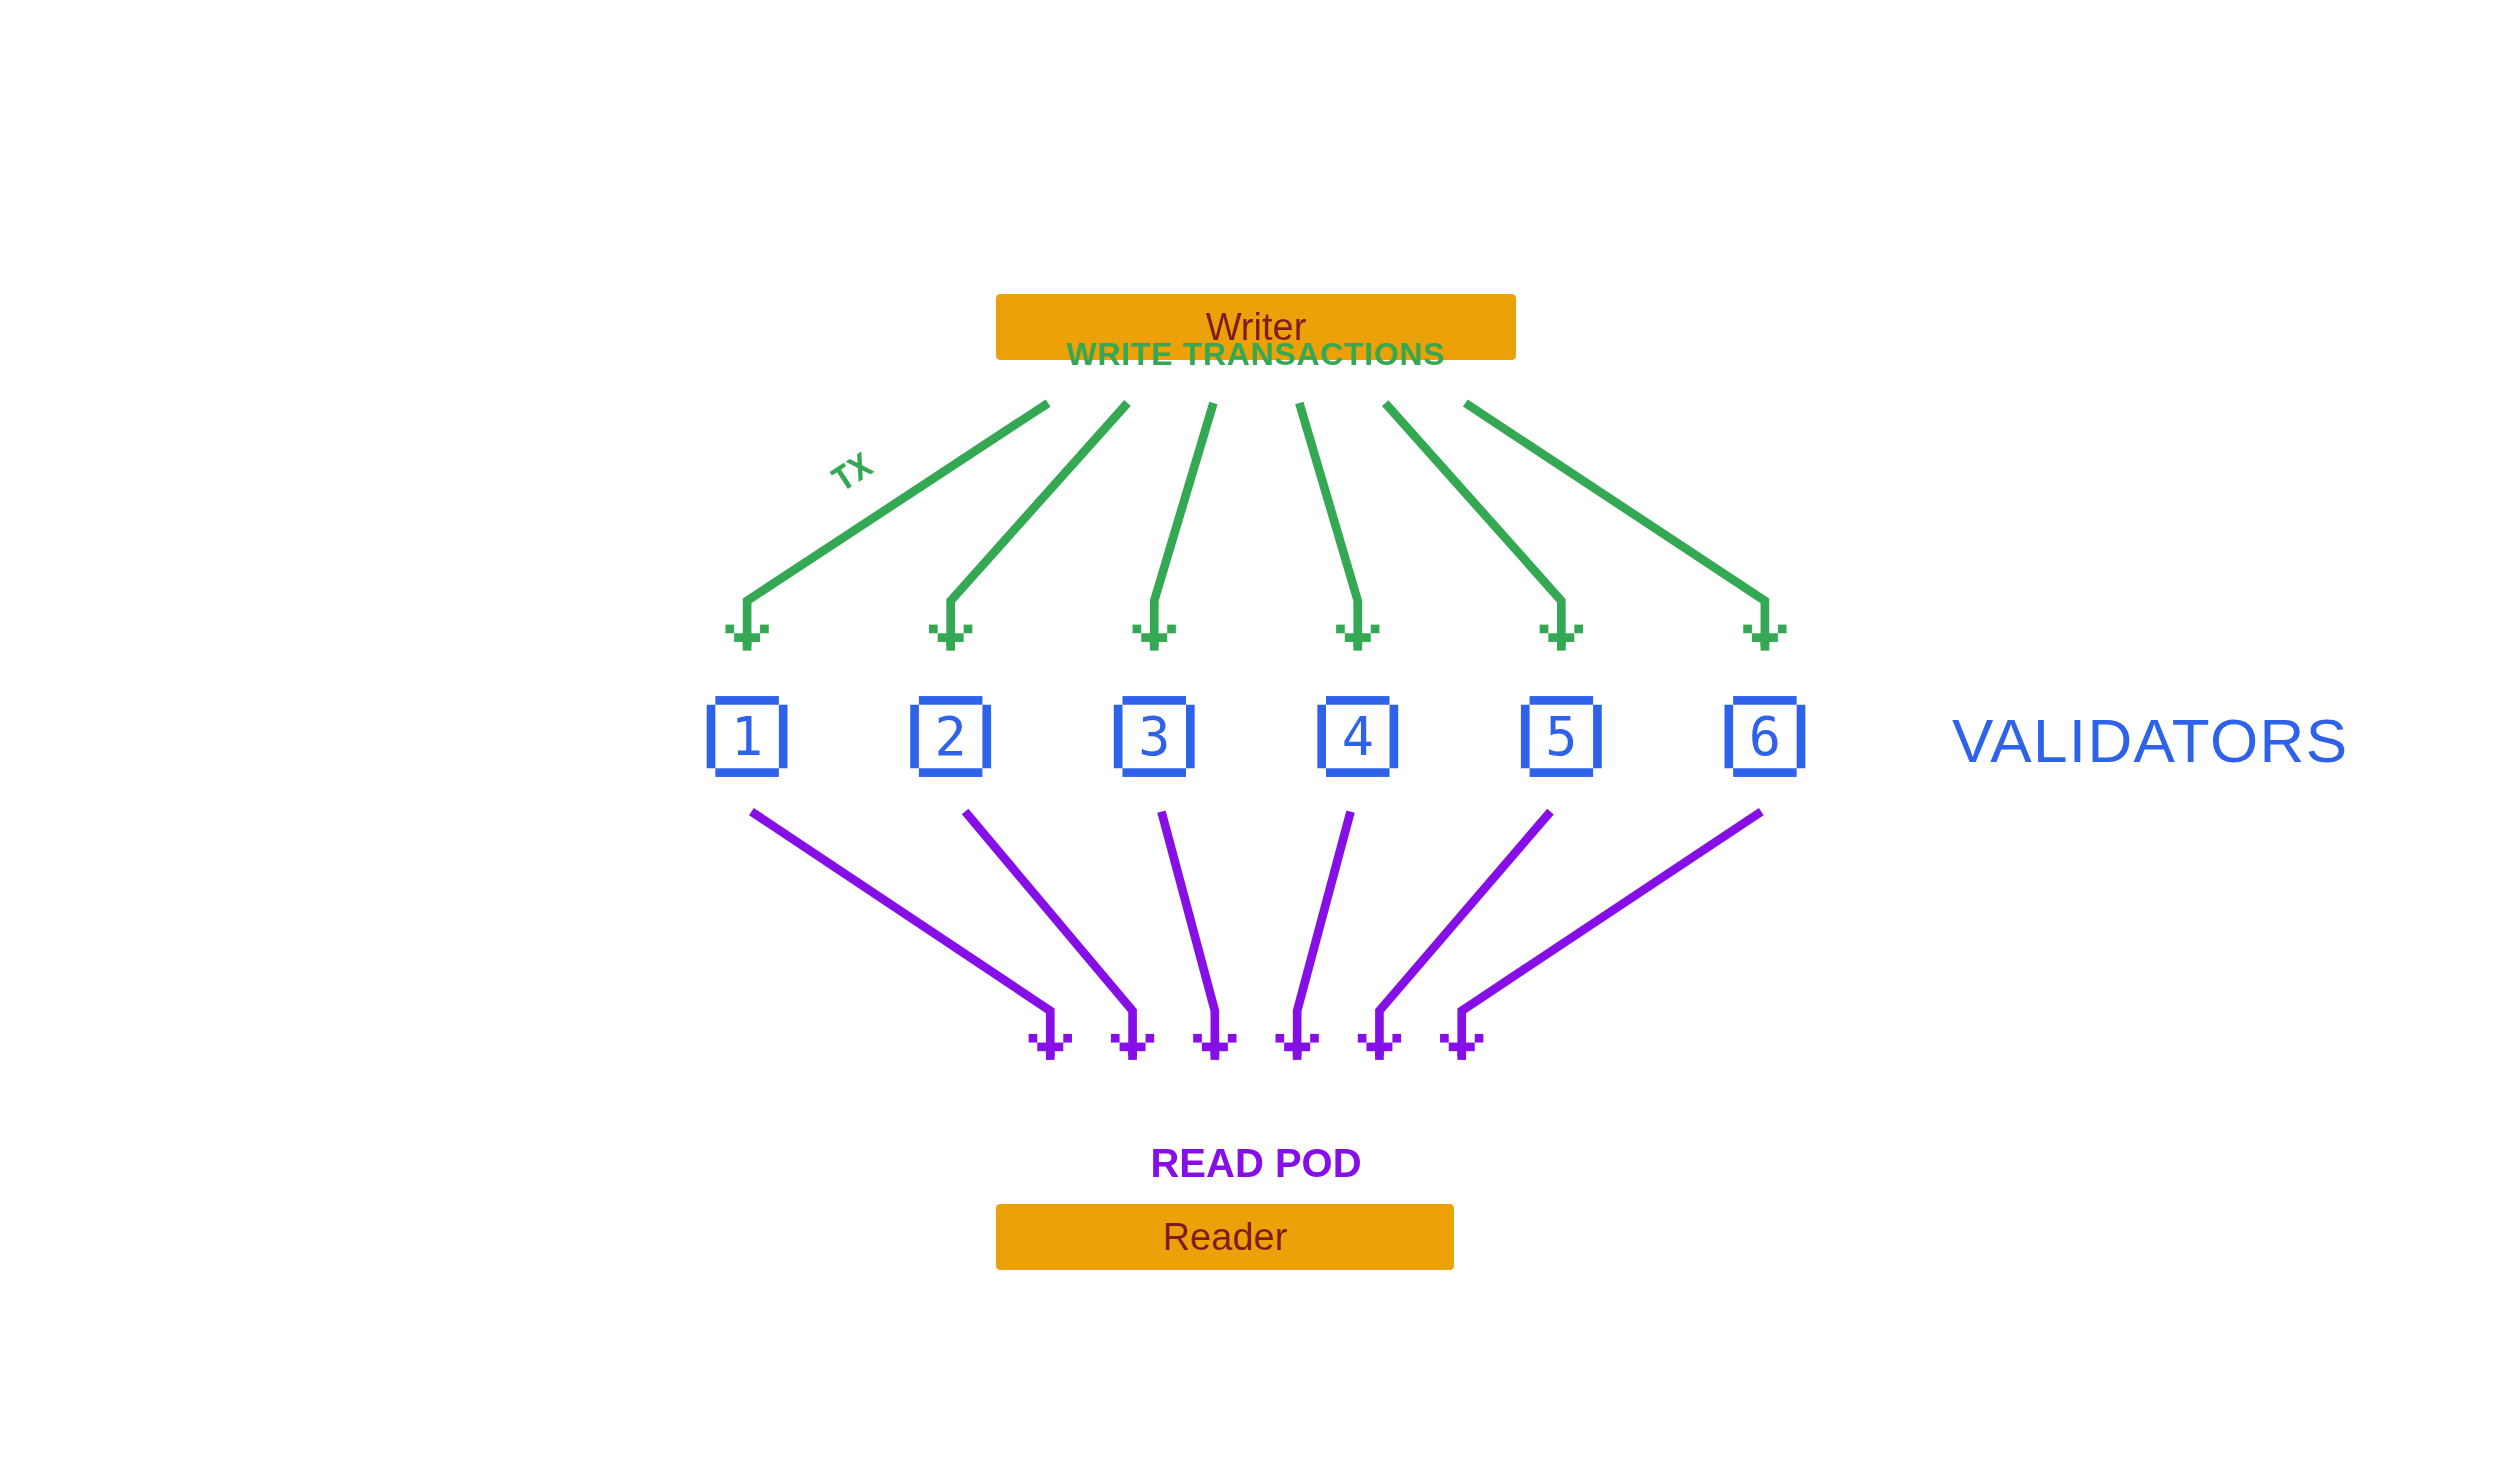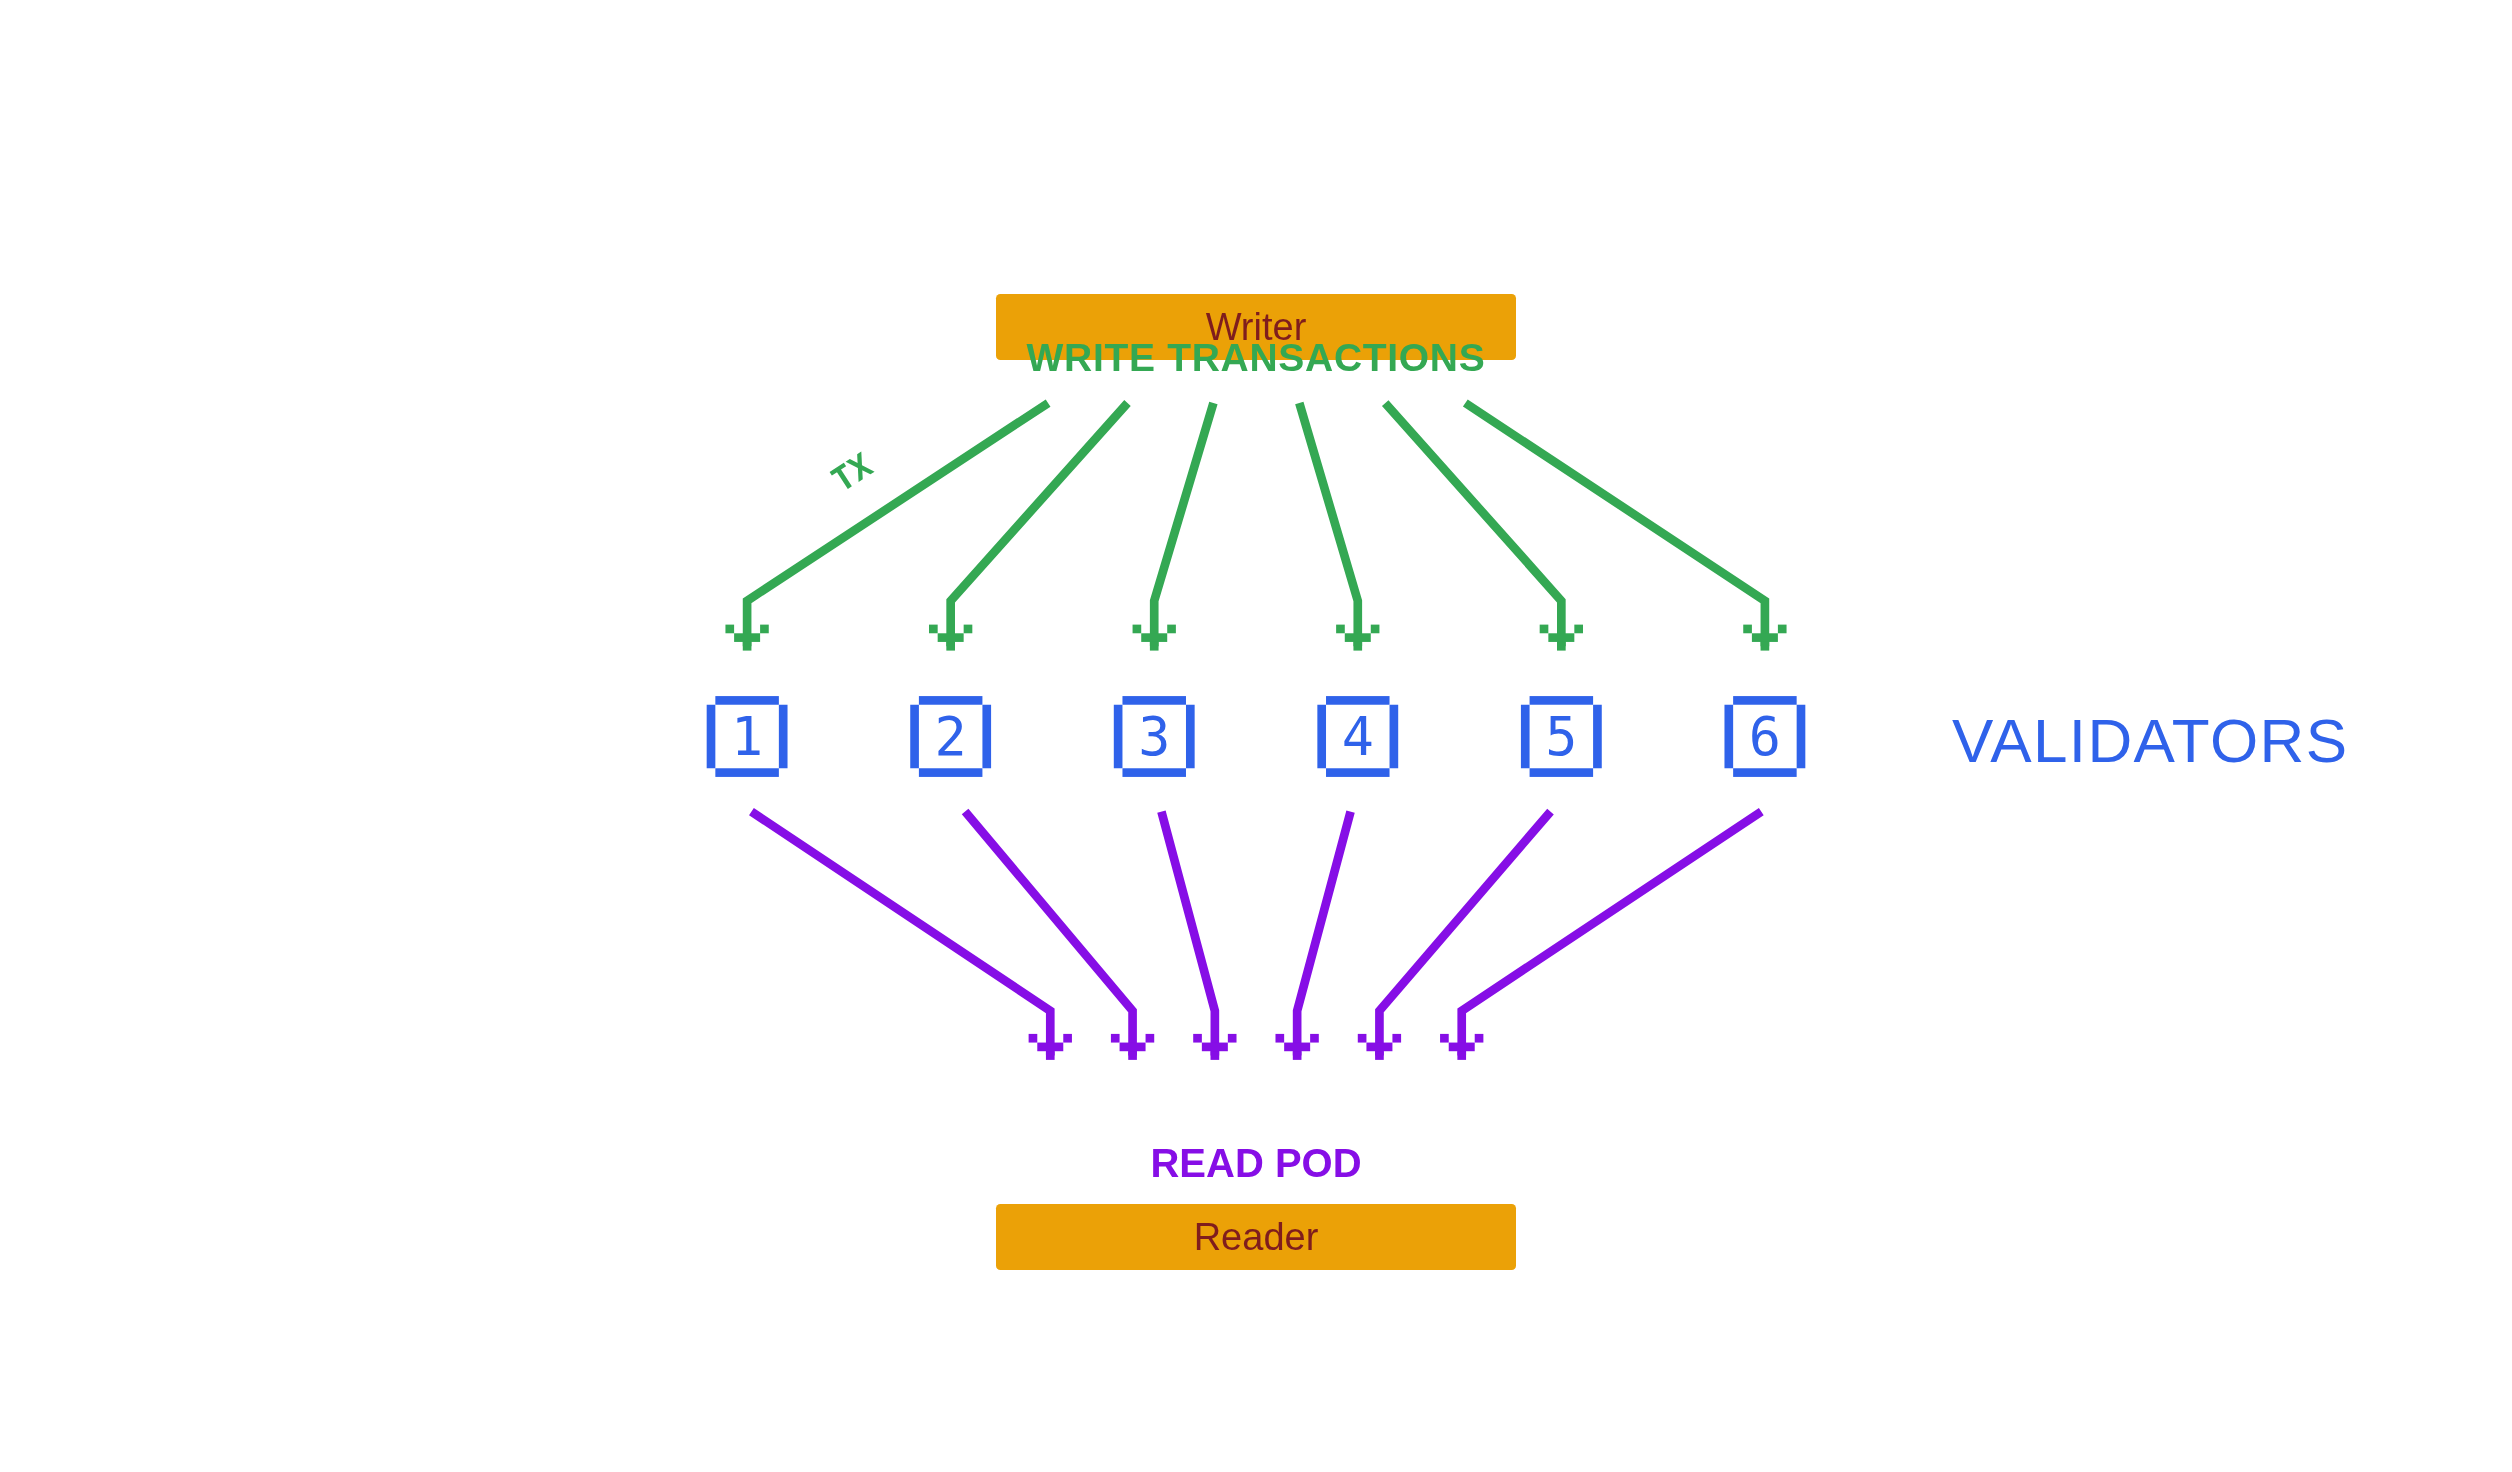--- a/index.html
+++ b/index.html
@@ -3,23 +3,23 @@
 <meta charset="utf-8">
 <style>
   html, body { margin: 0; padding: 0; background: #ffffff; }
   body { width: 2512px; height: 1473px; position: relative; overflow: hidden;
          font-family: "Liberation Sans", "DejaVu Sans", sans-serif; }
   #diagram { position: absolute; left: 0; top: 0; width: 2512px; height: 1473px; }
   .actor-box { position: absolute; background: #EBA107; border-radius: 4.3px;
                display: flex; align-items: center; justify-content: center;
                color: #7f1d1d; font-size: 38px; margin-top: 46px; }
   #writer-box { left: 996px; top: 248px; width: 520px; height: 66px; }
-  #reader-box { left: 996px; top: 1158px; width: 520px; height: 66px; }
+  #reader-box { left: 996px; top: 1158px; width: 458px; height: 66px; }
   .label { position: absolute; white-space: nowrap; text-align: center; }
-  #write-label { left: 996px; width: 520px; top: 336px; font-size: 39px; font-weight: bold;
+  #write-label { left: 996px; width: 520px; top: 336px; font-size: 32px; font-weight: bold;
                  letter-spacing: 0.7px; }
   #read-label { left: 996px; width: 520px; top: 1093px; font-size: 40px; font-weight: bold; }
   #validators-label { left: 1932px; top: 705px; font-size: 62px; letter-spacing: 1.4px; }
   #tx-label { left: 832px; top: 453px; font-size: 33px; font-family: "DejaVu Sans Mono", monospace;
               font-weight: bold; transform: rotate(-33deg); transform-origin: center; }
   .validator-num { font-family: "DejaVu Sans Mono", monospace; font-size: 74px; }
 </style>
 </head>
 <body>
 

